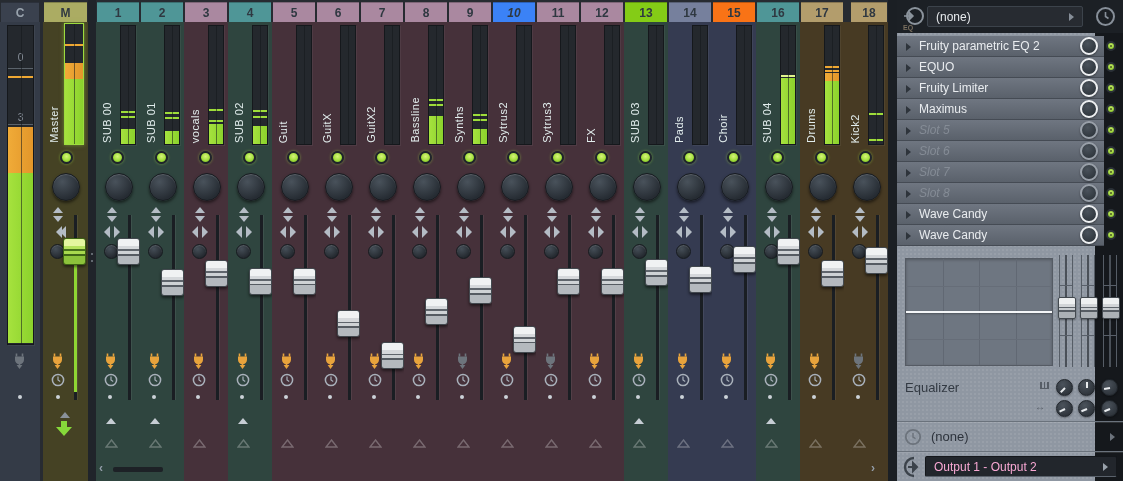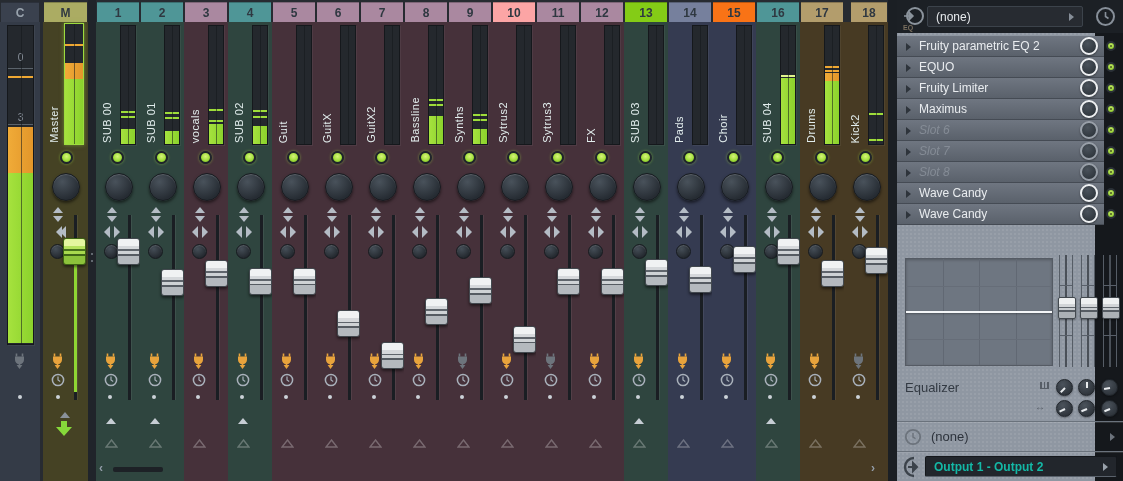--- a/index.html
+++ b/index.html
@@ -109,21 +109,21 @@
   .eq-knob-ico{position:absolute;color:#565d66;font-size:10px;line-height:10px;}
   .bars-ico{position:absolute;width:9px;height:7px;border-bottom:1.5px solid #565d66;}
   .bars-ico i{position:absolute;bottom:0;width:1.5px;height:6px;background:#565d66;}
   .row-divider{position:absolute;left:0;width:226px;height:1px;background:#6a727c;box-shadow:0 1px 0 rgba(255,255,255,.12);}
   .time-row{position:absolute;left:0;top:422px;width:226px;height:29px;}
   .time-row .txt{position:absolute;left:34px;top:7px;font-size:13px;color:#2d333c;}
   .out-row{position:absolute;left:0;top:452px;width:226px;height:29px;}
   .out-box{position:absolute;left:28px;top:4px;width:192px;height:21px;background:#22262c;
      border:1px solid #14171b;border-bottom-color:#5a626c;border-radius:2px;display:flex;align-items:center;
      padding:0 8px;box-sizing:border-box;}
-  .out-box .txt{flex:1;font-size:12px;font-weight:bold;color:#14b8a6;}
+  .out-box .txt{flex:1;font-size:12px;font-weight:normal;color:#f9a8d4;}
 </style>
 </head>
 <body>
 
 <div id="app">
   <div class="mixer">
 
     <div class="strip" style="left:0;width:40px;">
       <div class="strip-header" id="c-header" style="color: rgb(153, 163, 173); background: rgb(58, 65, 78);">
         <span>C</span>
@@ -693,21 +693,21 @@
 
       <div class="tri-outline" style="left:9px;top:412px;">
         <svg width="13" height="9" viewBox="0 0 13 9">
                 <path d="M6.5 1L12 8H1z" fill="none" stroke="rgba(255,255,255,.28)" stroke-width="1.4"></path>
               </svg>
       </div>
     </div>
   </div>
 
   <div class="track">
-    <div class="strip-header t-header" style="background: #fca5a5;">
+    <div class="strip-header t-header" style="background: #3b82f6; font-style: italic;">
       <span class="t-num">10</span>
     </div>
     <div class="strip-body t-body" style="background: rgb(70, 49, 58);">
       <div class="track-label" style="top:3px;">
               <span class="t-label">Sytrus2</span>
             </div>
       <div class="meter t-meter" style="left:24px;top:3px;width:14px;height:118px;">
               <div class="meter-split"></div>
             </div>
       <div class="led" style="left:15px;top:129px;"></div>
@@ -1230,20 +1230,27 @@
   </div>
 
   <div class="slot">
     <div class="slot-bg"></div>
     <span class="tri"></span>
     <span class="name">Maximus</span>
     <div class="knob"></div>
     <div class="led"></div>
   </div>
 
+  <div class="slot inactive">
+    <div class="slot-bg"></div>
+    <span class="tri"></span>
+    <span class="name">Slot 5</span>
+    <div class="knob"></div>
+    <div class="led"></div>
+  </div>
 
   <div class="slot inactive">
     <div class="slot-bg"></div>
     <span class="tri"></span>
     <span class="name">Slot 6</span>
     <div class="knob"></div>
     <div class="led"></div>
   </div>
 
   <div class="slot inactive">

